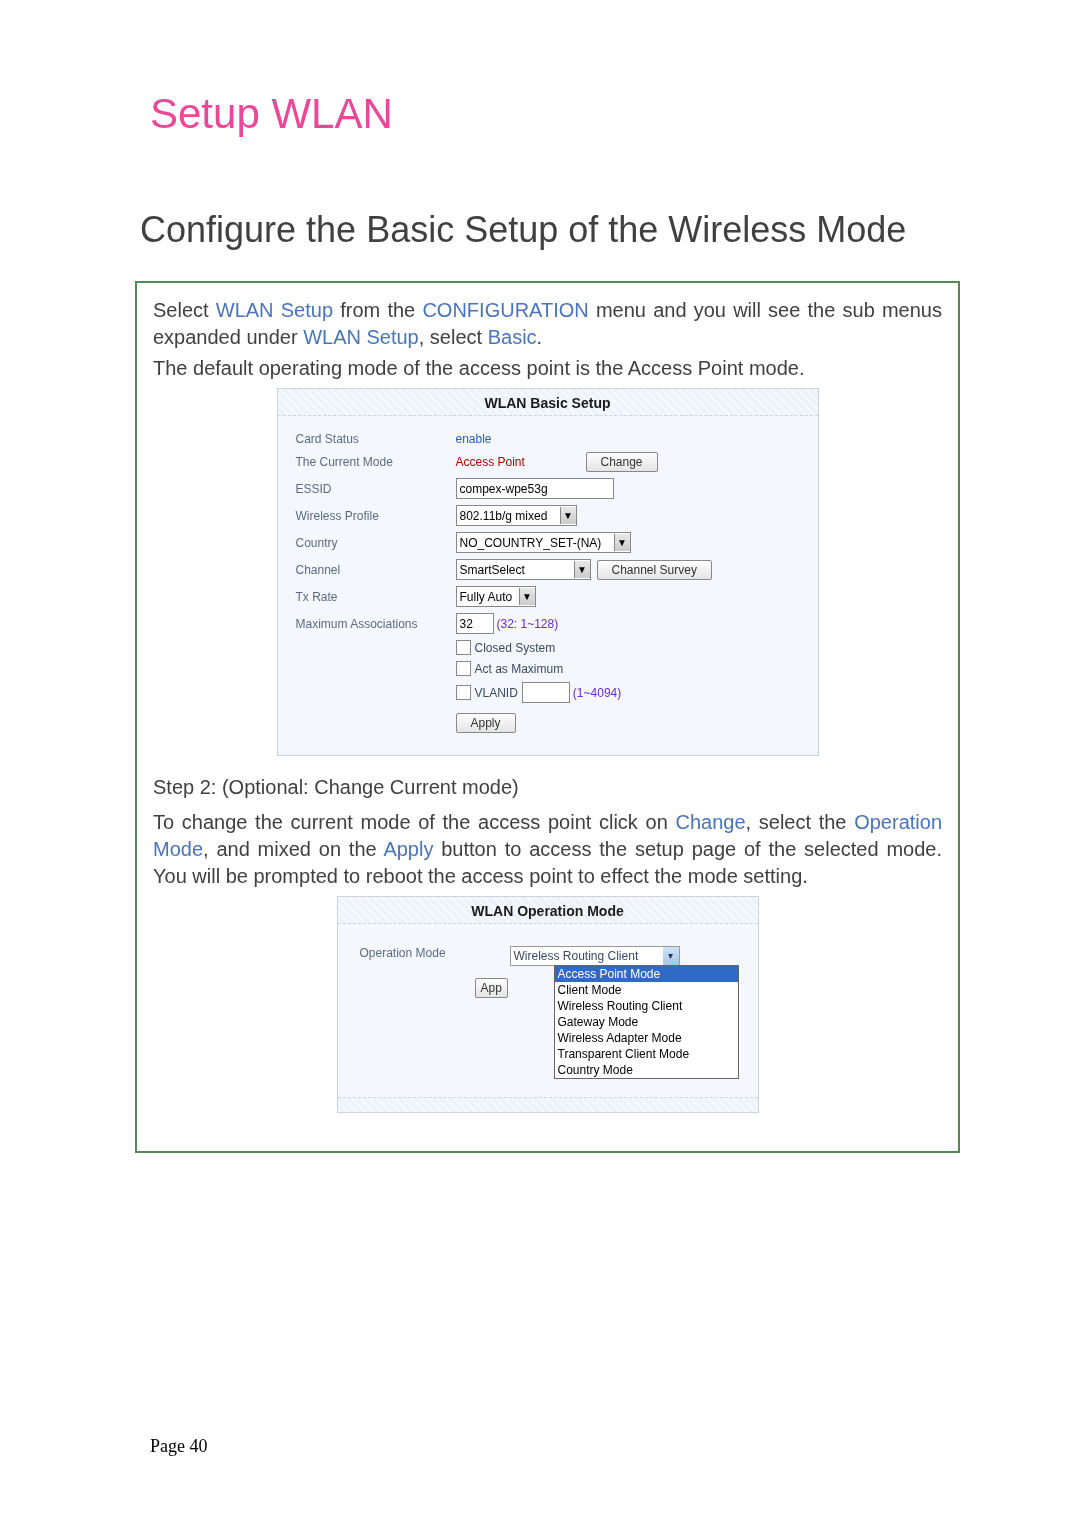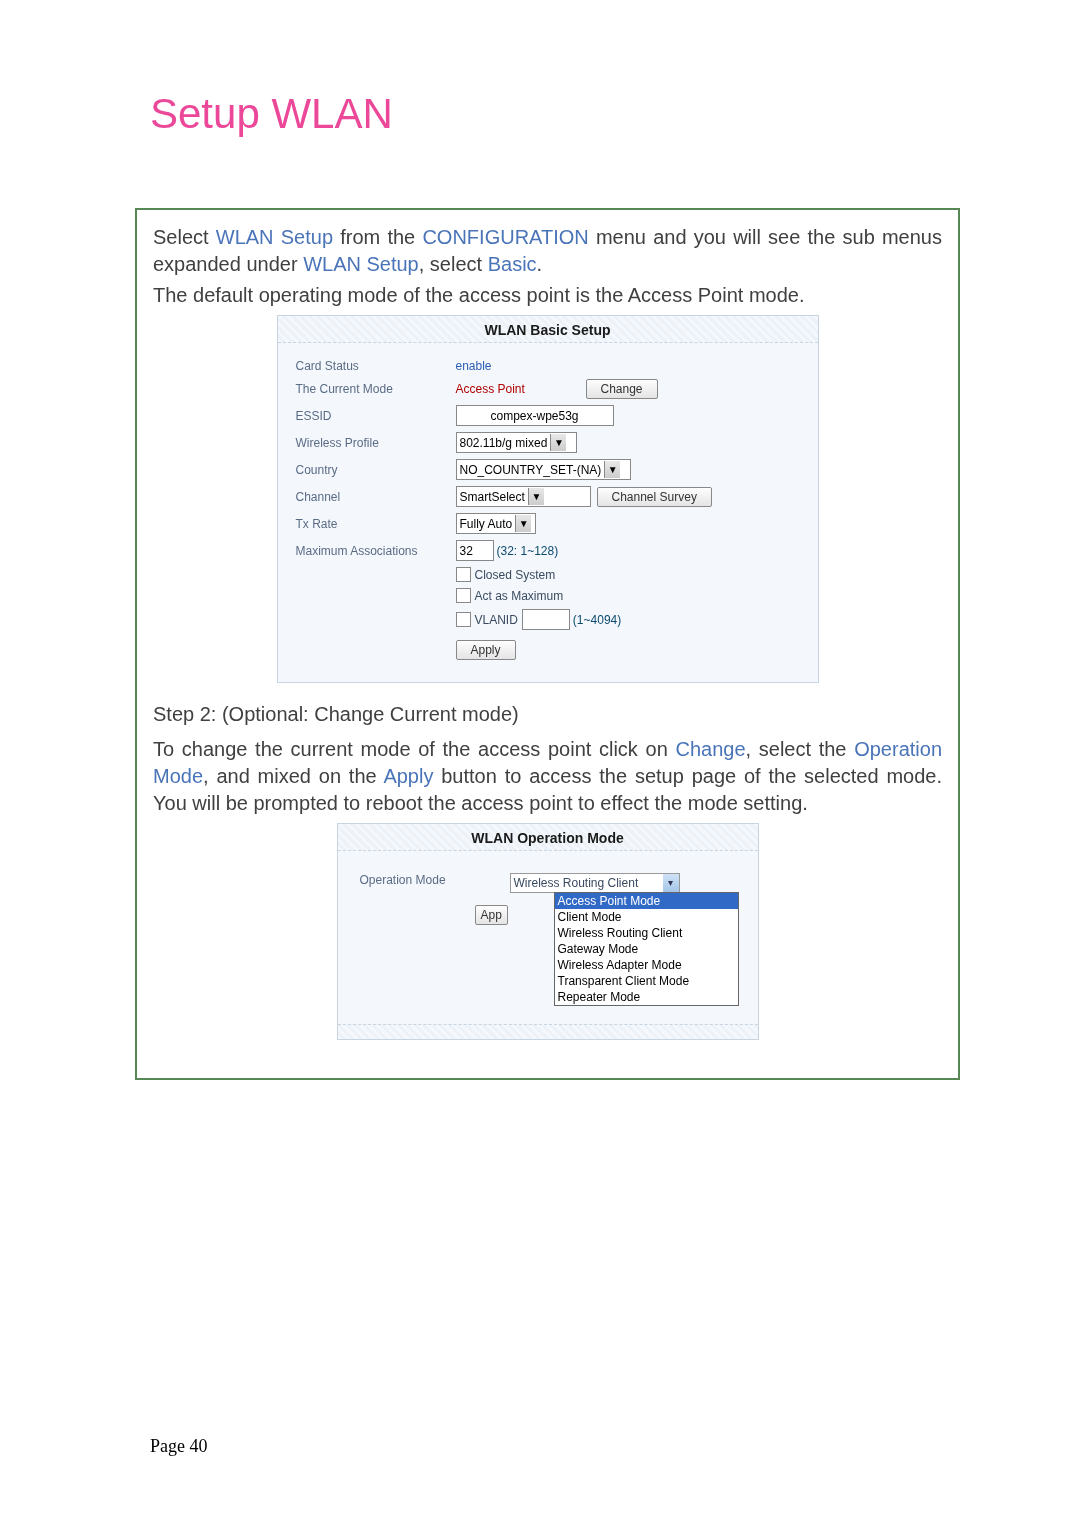--- a/index.html
+++ b/index.html
@@ -104,21 +104,21 @@
     background: #fff;
     border: 1px solid #888;
     font-size: 12px;
     padding: 1px 3px;
     height: 17px;
     color: #000;
   }
   .select {
     display: inline-flex;
     align-items: center;
-    justify-content: flex-start;
+    justify-content: space-between;
     gap: 3px;
     padding-right: 0;
     overflow: hidden;
   }
   .select .arrow {
     background: linear-gradient(#e8e8e8,#ccc);
     border-left: 1px solid #888;
     width: 15px;
     text-align: center;
     font-size: 10px;
@@ -126,21 +126,21 @@
   }
   .chk {
     width: 13px;
     height: 13px;
     border: 1px solid #888;
     background: #fff;
     display: inline-block;
     vertical-align: middle;
   }
   .hint {
-    color: #0c4a6e;
+    color: #6d28d9;
     font-size: 12px;
     margin-left: 3px;
   }
   .footer {
     position: absolute;
     bottom: 70px;
     left: 150px;
     font-family: "Times New Roman", serif;
     font-size: 18px;
   }
@@ -201,20 +201,21 @@
     height: 14px;
     border-top: 1px dashed #C8D4E0;
     background: repeating-linear-gradient(45deg, #F4F8FC, #F4F8FC 3px, #ECF2F8 3px, #ECF2F8 6px);
   }
 </style>
 </head>
 <body>
 
 <div class="page">
   <h1 class="title">Setup WLAN</h1>
+  <h2 class="sub">Configure the Basic Setup of the Wireless Mode</h2>
 
   <div class="box">
     <p class="para">
       <span>Select </span><span class="blue">WLAN Setup</span><span> from the </span><span class="blue">CONFIGURATION</span><span> menu and you will see the sub menus expanded under </span><span class="blue">WLAN Setup</span><span>, select </span><span class="blue">Basic</span><span>.</span>
     </p>
     <p class="para">The default operating mode of the access point is the Access Point mode.</p>
 
     <div class="panel">
       <div class="panel-head">WLAN Basic Setup</div>
       <div class="panel-body">
@@ -222,21 +223,21 @@
           <span class="label">Card Status</span>
           <span class="val-blue">enable</span>
         </div>
         <div class="row">
           <span class="label">The Current Mode</span>
           <span class="val-red" style="width:130px">Access Point</span>
           <span class="btn">Change</span>
         </div>
         <div class="row">
           <span class="label">ESSID</span>
-          <input class="input" style="width: 150px; text-align: center;" value="compex-wpe53g">
+          <input class="input" style="width: 150px;" value="compex-wpe53g">
         </div>
         <div class="row">
           <span class="label">Wireless Profile</span>
           <span class="select" style="width:116px">
             <span>802.11b/g mixed</span>
             <span class="arrow">▼</span>
           </span>
         </div>
         <div class="row">
           <span class="label">Country</span>
@@ -305,21 +306,21 @@
               <span class="arrow">▾</span>
             </div>
             <div class="btn-app">App</div>
             <div class="dd-list">
               <div class="hl">Access Point Mode</div>
               <div>Client Mode</div>
               <div>Wireless Routing Client</div>
               <div>Gateway Mode</div>
               <div>Wireless Adapter Mode</div>
               <div>Transparent Client Mode</div>
-              <div>Repeater Mode</div>
+              <div>Country Mode</div>
             </div>
           </div>
         </div>
         <div style="height:95px"></div>
       </div>
       <div class="panel-footer-stripe"></div>
     </div>
 
   </div>
 </div>

